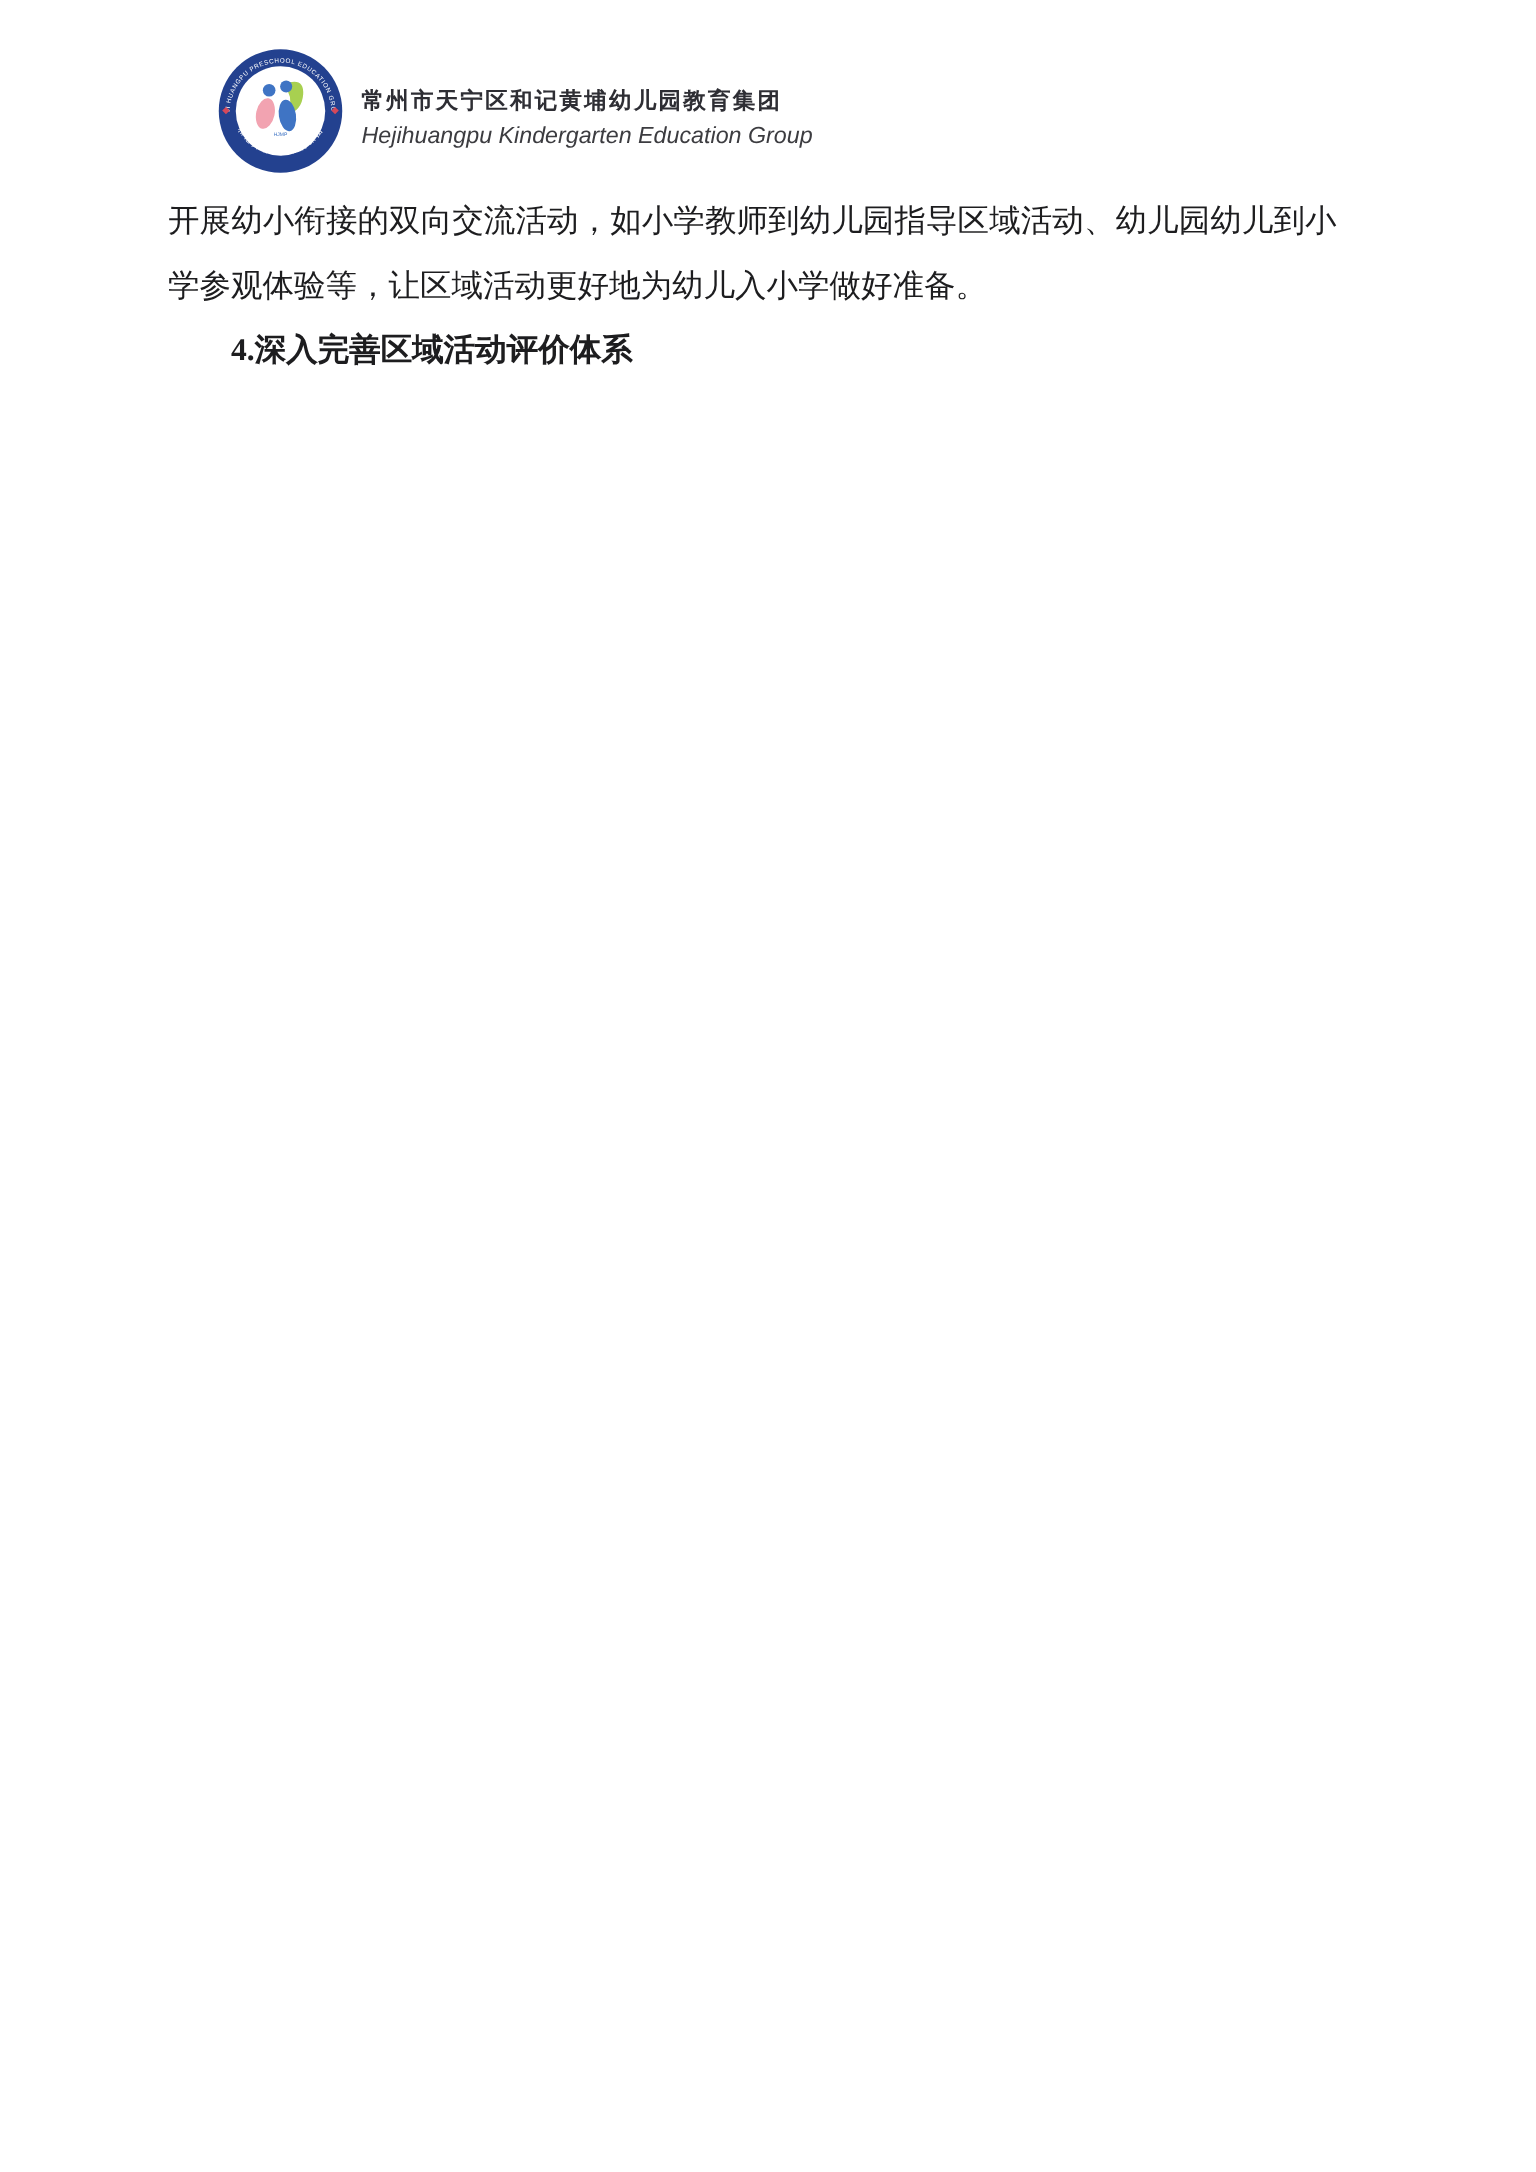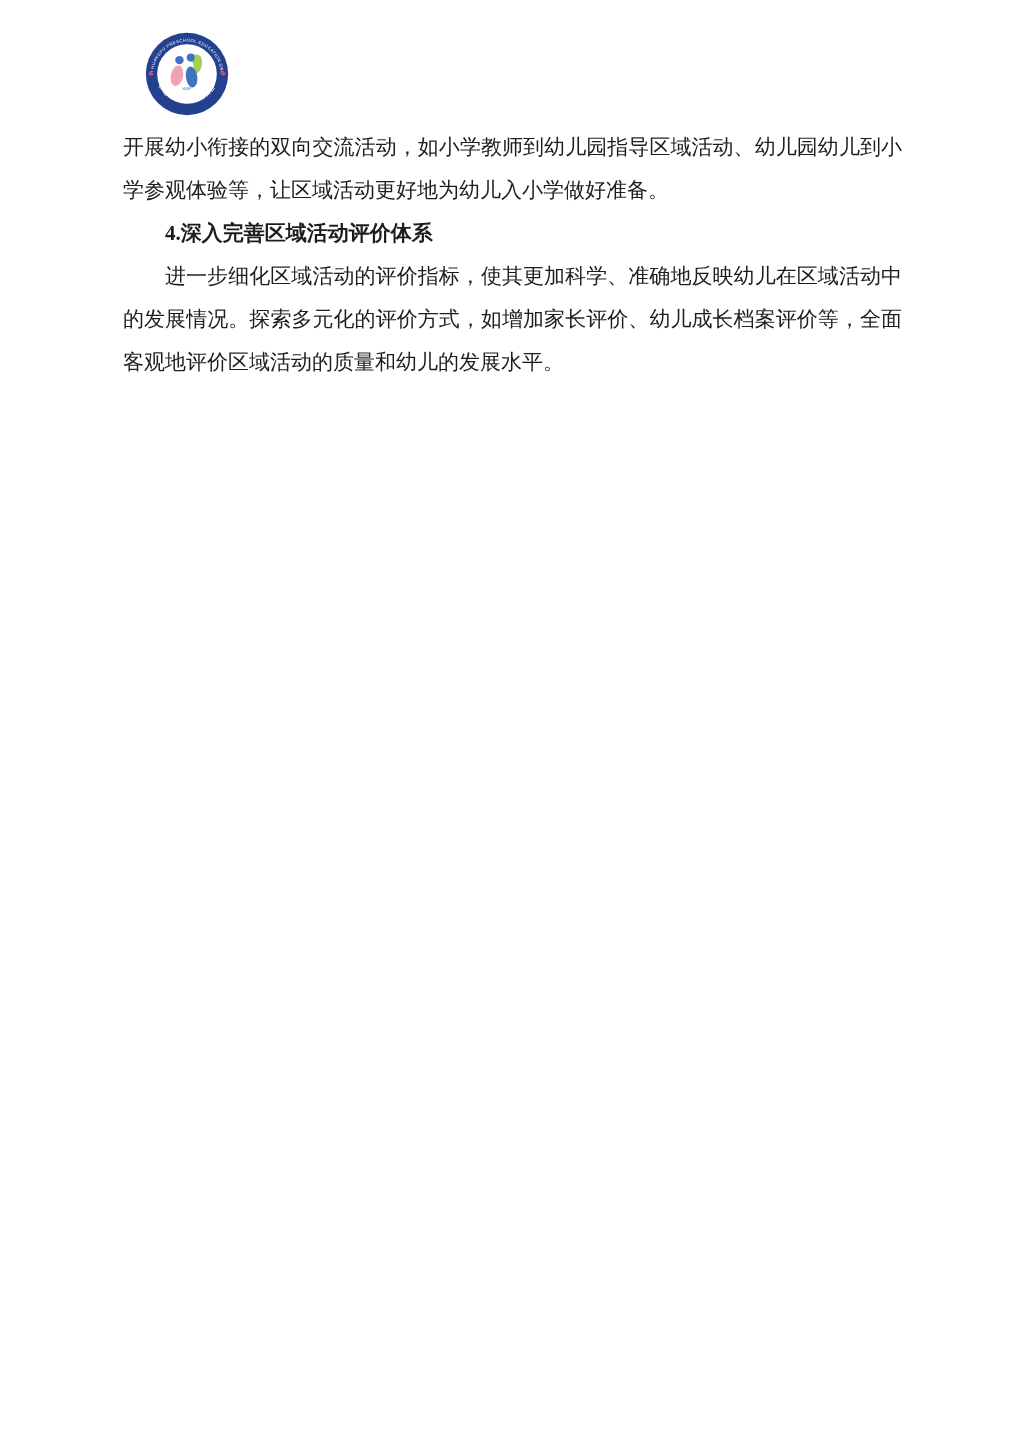--- a/index.html
+++ b/index.html
@@ -45,21 +45,21 @@
     margin-top: 5px;
     font-size: 15.5px;
     font-style: italic;
     color: #3c3c40;
     font-family: "Liberation Sans", "DejaVu Sans", sans-serif;
     white-space: nowrap;
   }
   
   .doc-body {
     position: absolute;
-    left: 123px;
+    left: 112px;
     top: 126px;
     width: 779px;
     font-size: 21px;
     line-height: 43px;
     color: #1d1d1f;
     text-align: justify;
     text-justify: inter-ideograph;
     font-family: "Liberation Serif", "DejaVu Serif", serif;
   }
   .doc-body p { margin: 0; }
@@ -93,21 +93,24 @@
         <rect x="4.6" y="47.6" width="4.2" height="4.2" fill="#d5485a" transform="rotate(45 6.7 49.7)"></rect>
         <rect x="91.2" y="47.6" width="4.2" height="4.2" fill="#d5485a" transform="rotate(45 93.3 49.7)"></rect>
         <ellipse cx="38" cy="52" rx="7.3" ry="12.3" fill="#f2a3b1" transform="rotate(12 38 52)"></ellipse>
         <circle cx="41" cy="33.5" r="5" fill="#3f74c4"></circle>
         <path d="M 52 29 Q 69 22 68 37 Q 67 50 55 53 Q 60 42 56 35 Q 53.5 31.5 52 29 Z" fill="#a8d050"></path>
         <circle cx="54.5" cy="30.5" r="4.8" fill="#3f74c4"></circle>
         <ellipse cx="55.5" cy="53.5" rx="6.8" ry="12.6" fill="#3f74c4" transform="rotate(-8 55.5 53.5)"></ellipse>
         <text x="50" y="69.5" font-size="4" fill="#3f74c4" text-anchor="middle" font-family="Liberation Sans, sans-serif">HJMP</text>
       </svg>
     </div>
+    <div class="org-names">
+      <div class="org-zh">常州市天宁区和记黄埔幼儿园教育集团</div>
+      <div class="org-en">Hejihuangpu Kindergarten Education Group</div>
+    </div>
   </div>
 
   <div class="doc-body">
     <p>开展幼小衔接的双向交流活动，如小学教师到幼儿园指导区域活动、幼儿园幼儿到小学参观体验等，让区域活动更好地为幼儿入小学做好准备。</p>
     <p class="heading">4.深入完善区域活动评价体系</p>
-    <p class="indent">进一步细化区域活动的评价指标，使其更加科学、准确地反映幼儿在区域活动中的发展情况。探索多元化的评价方式，如增加家长评价、幼儿成长档案评价等，全面客观地评价区域活动的质量和幼儿的发展水平。</p>
   </div>
 
 </div>
 
 </body></html>

